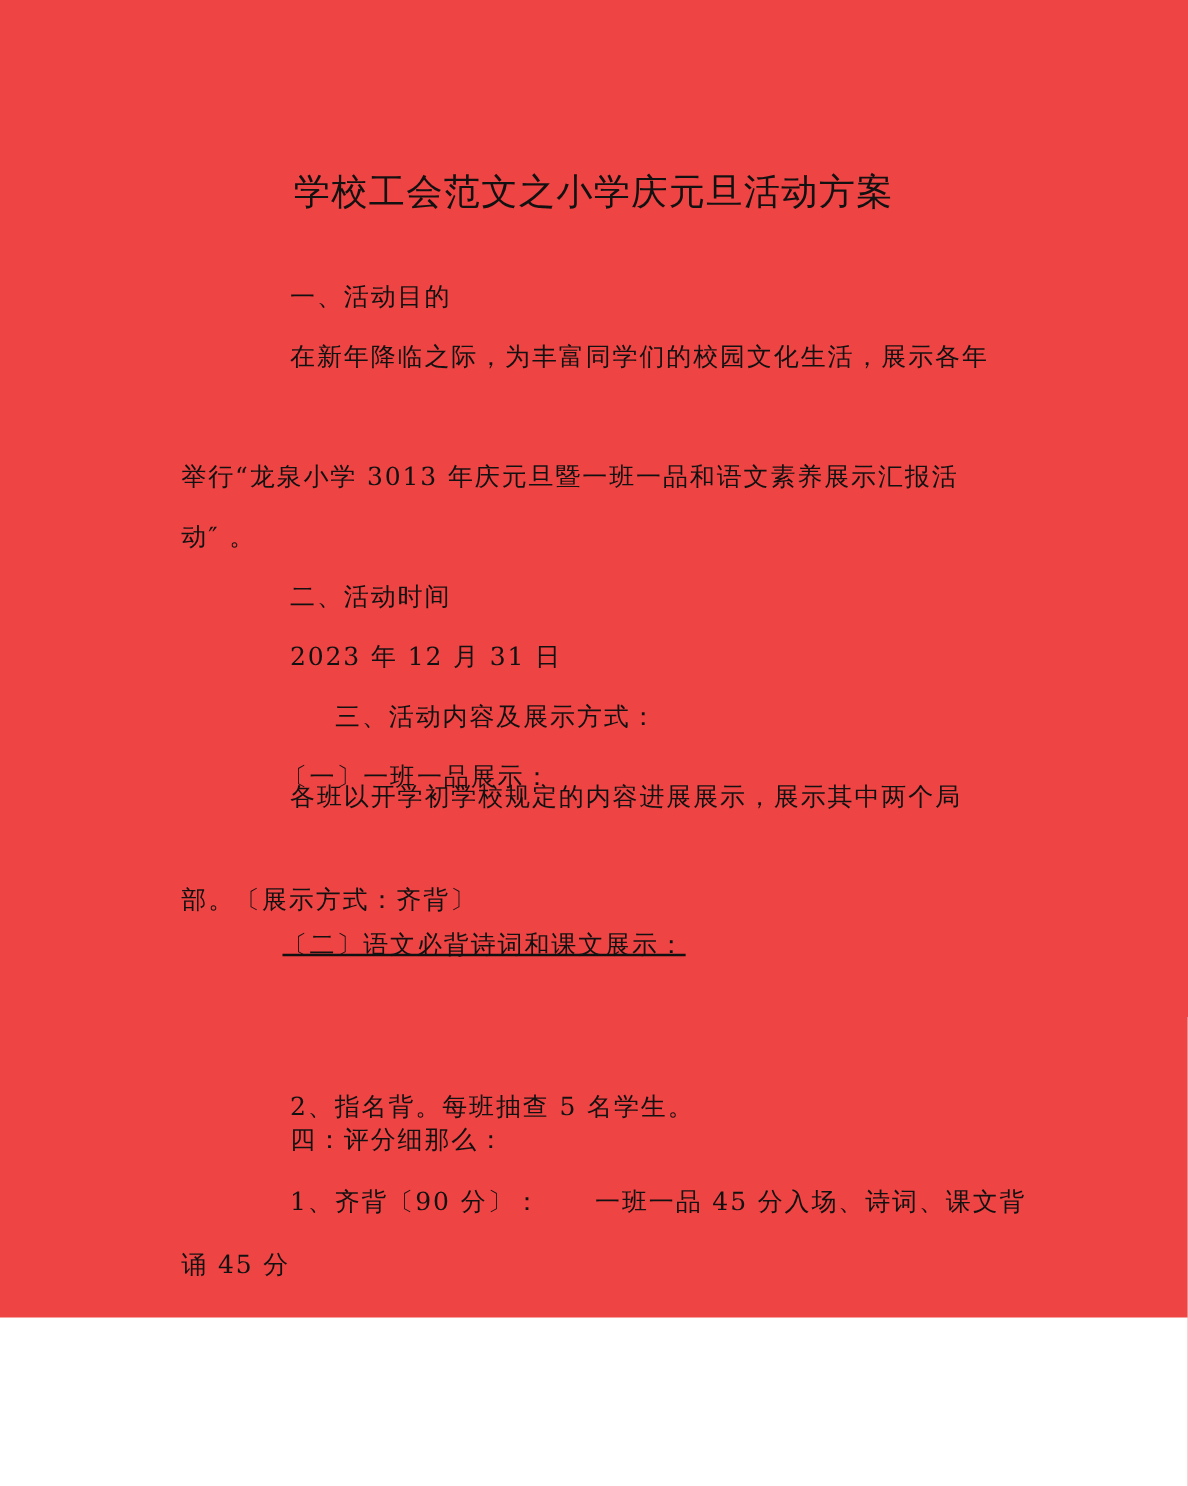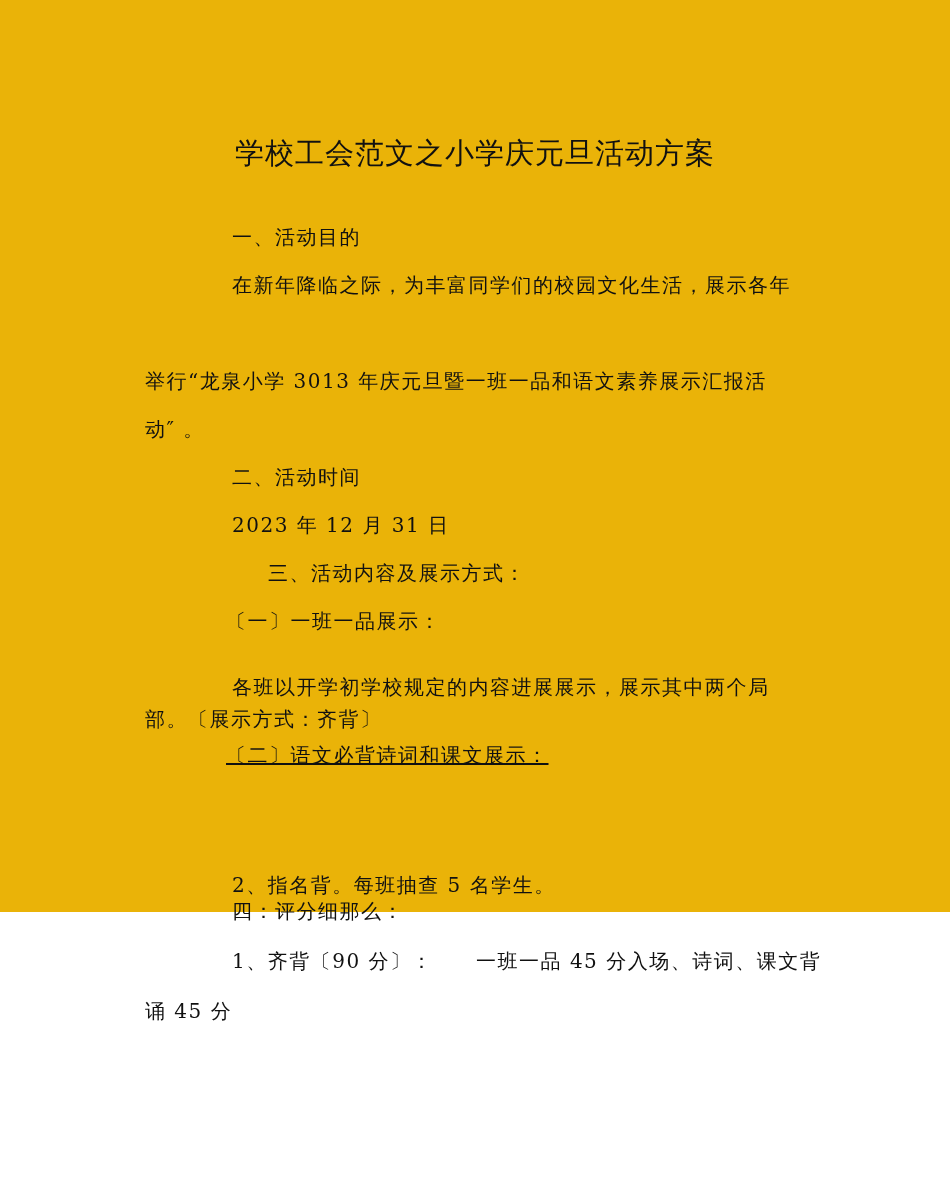--- a/index.html
+++ b/index.html
@@ -13,22 +13,22 @@
       position: relative;
       overflow: hidden;
       font-family: "DejaVu Serif", "Liberation Serif", serif;
       color: #111111;
     }
     .page {
       position: absolute;
       left: 0;
       top: 0;
       width: 950px;
-      height: 912px;
-      background: #eab308;
+      height: 1054px;
+      background: #ef4444;
     }
     .title {
       position: absolute;
       left: 0;
       width: 950px;
       top: 133px;
       text-align: center;
       font-size: 29px;
       line-height: 40px;
       letter-spacing: 1px;
@@ -57,21 +57,21 @@
   <div class="line indent" style="top:270px;">在新年降临之际，为丰富同学们的校园文化生活，展示各年</div>
   <div class="line flush" style="top:366px;">举行“龙泉小学 3013 年庆元旦暨一班一品和语文素养展示汇报活</div>
   <div class="line flush" style="top:414px;">动″ 。</div>
 
   <div class="line indent" style="top:462px;">二、活动时间</div>
   <div class="line indent" style="top:510px;">2023 年 12 月 31 日</div>
 
   <div class="line indent" style="top:558px;margin-left:36px;">三、活动内容及展示方式：</div>
   <div class="line sub" style="top:606px;">〔一〕一班一品展示：</div>
 
-  <div class="line indent" style="top:672px;">各班以开学初学校规定的内容进展展示，展示其中两个局</div>
+  <div class="line indent" style="top:622px;">各班以开学初学校规定的内容进展展示，展示其中两个局</div>
   <div class="line flush" style="top:704px;">部。〔展示方式：齐背〕</div>
 
   <div class="line sub" style="top:740px;text-decoration:underline;">〔二〕语文必背诗词和课文展示：</div>
   <div class="line indent" style="top:848px;margin-top:22px;">2、指名背。每班抽查 5 名学生。</div>
 
   <div class="line indent" style="top:896px;">四：评分细那么：</div>
   <div class="line indent" style="top:946px;">1、齐背〔90 分〕：　　一班一品 45 分入场、诗词、课文背</div>
   <div class="line flush" style="top:996px;">诵 45 分</div>
 
 </div>

